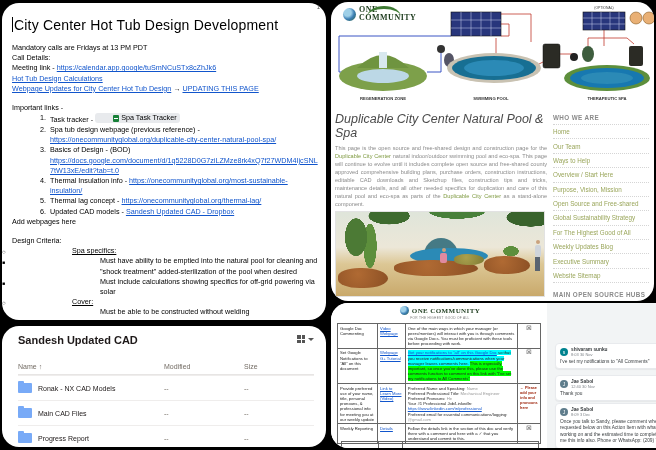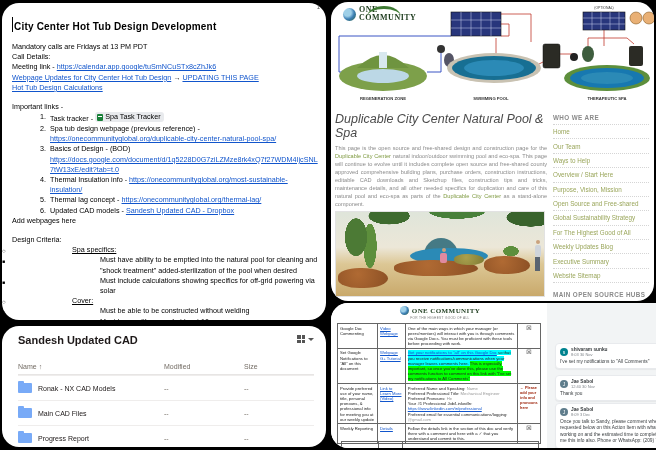--- a/index.html
+++ b/index.html
@@ -3,26 +3,26 @@
 <meta charset="utf-8">
 <style>
   html,body{margin:0;padding:0;}
   body{width:656px;height:450px;background:#000;position:relative;overflow:hidden;
        font-family:"Liberation Sans",sans-serif;-webkit-font-smoothing:antialiased;}
   .panel{position:absolute;background:#fff;box-sizing:border-box;border-radius:17px;}
 
   
   #doc{left:2px;top:3px;width:324px;height:317px;padding:2px 8px 0 10px;overflow:hidden;}
   .doc-pagenum{position:absolute;top:1px;right:6px;font-size:6px;color:#555;}
-  .doc-title{font-size:10px;font-weight:700;color:#000;margin:12px 0 10px 0;letter-spacing:.2px;}
+  .doc-title{font-size:14px;font-weight:400;color:#000;margin:12px 0 10px 0;letter-spacing:.2px;}
   .cursor{display:inline-block;width:1px;height:15px;background:#000;vertical-align:-2px;margin-right:1px;}
   .doc-body{font-size:7.2px;line-height:10.2px;color:#000;}
   .doc-body a{color:#1155cc;text-decoration:underline;cursor:pointer;}
   .blankline{height:9px;}
-  .chip{background:#e8eaed;border-radius:3px;padding:0 3px 0 2px;display:inline-flex;align-items:center;gap:2px;}
+  .chip{background:#e8eaed;border-radius:3px;padding:0 3px 0 18px;display:inline-flex;align-items:center;gap:2px;}
   .sheets-icon{display:inline-block;width:6px;height:7px;background:#188038;border-radius:1px;position:relative;}
   .sheets-icon::after{content:"";position:absolute;left:1px;top:2px;width:4px;height:3px;
       background:linear-gradient(#fff 0 .5px,transparent .5px 1.5px,#fff 1.5px 2px,transparent 2px);}
   .ol{margin:0;}
   .li{display:flex;}
   .li .num{width:12px;text-align:right;margin-right:4px;flex:none;}
   .li .liwrap{flex:1;}
   .ol{padding-left:22px;}
   .crit{padding-left:60px;}
   .crit2{padding-left:88px;}
@@ -118,22 +118,22 @@
 </head>
 <body>
 
 <div class="panel" id="doc">
   <div class="doc-pagenum">1</div>
   <div class="doc-title"><span class="cursor"></span><span>City Center Hot Tub Design Development</span></div>
   <div class="doc-body">
     <div>Mandatory calls are Fridays at 13 PM PDT</div>
     <div>Call Details:</div>
     <div><span>Meeting link - </span><a>https://calendar.app.google/tuSmNCuSTx8cZhJk6</a></div>
+    <div><a>Hot Tub Design Calculations</a></div>
     <div><a>Webpage Updates for City Center Hot Tub Design</a><span> → </span><a>UPDATING THIS PAGE</a></div>
-    <div><a>Hot Tub Design Calculations</a></div>
     <div class="blankline"></div>
     <div>Important links -</div>
 
     <div class="ol">
       <div class="li">
         <span class="num">1.</span>
         <span class="liwrap"><span>Task tracker - </span><span class="chip">
               <span class="sheets-icon"></span>
               <span>Spa Task Tracker</span>
             </span></span>

